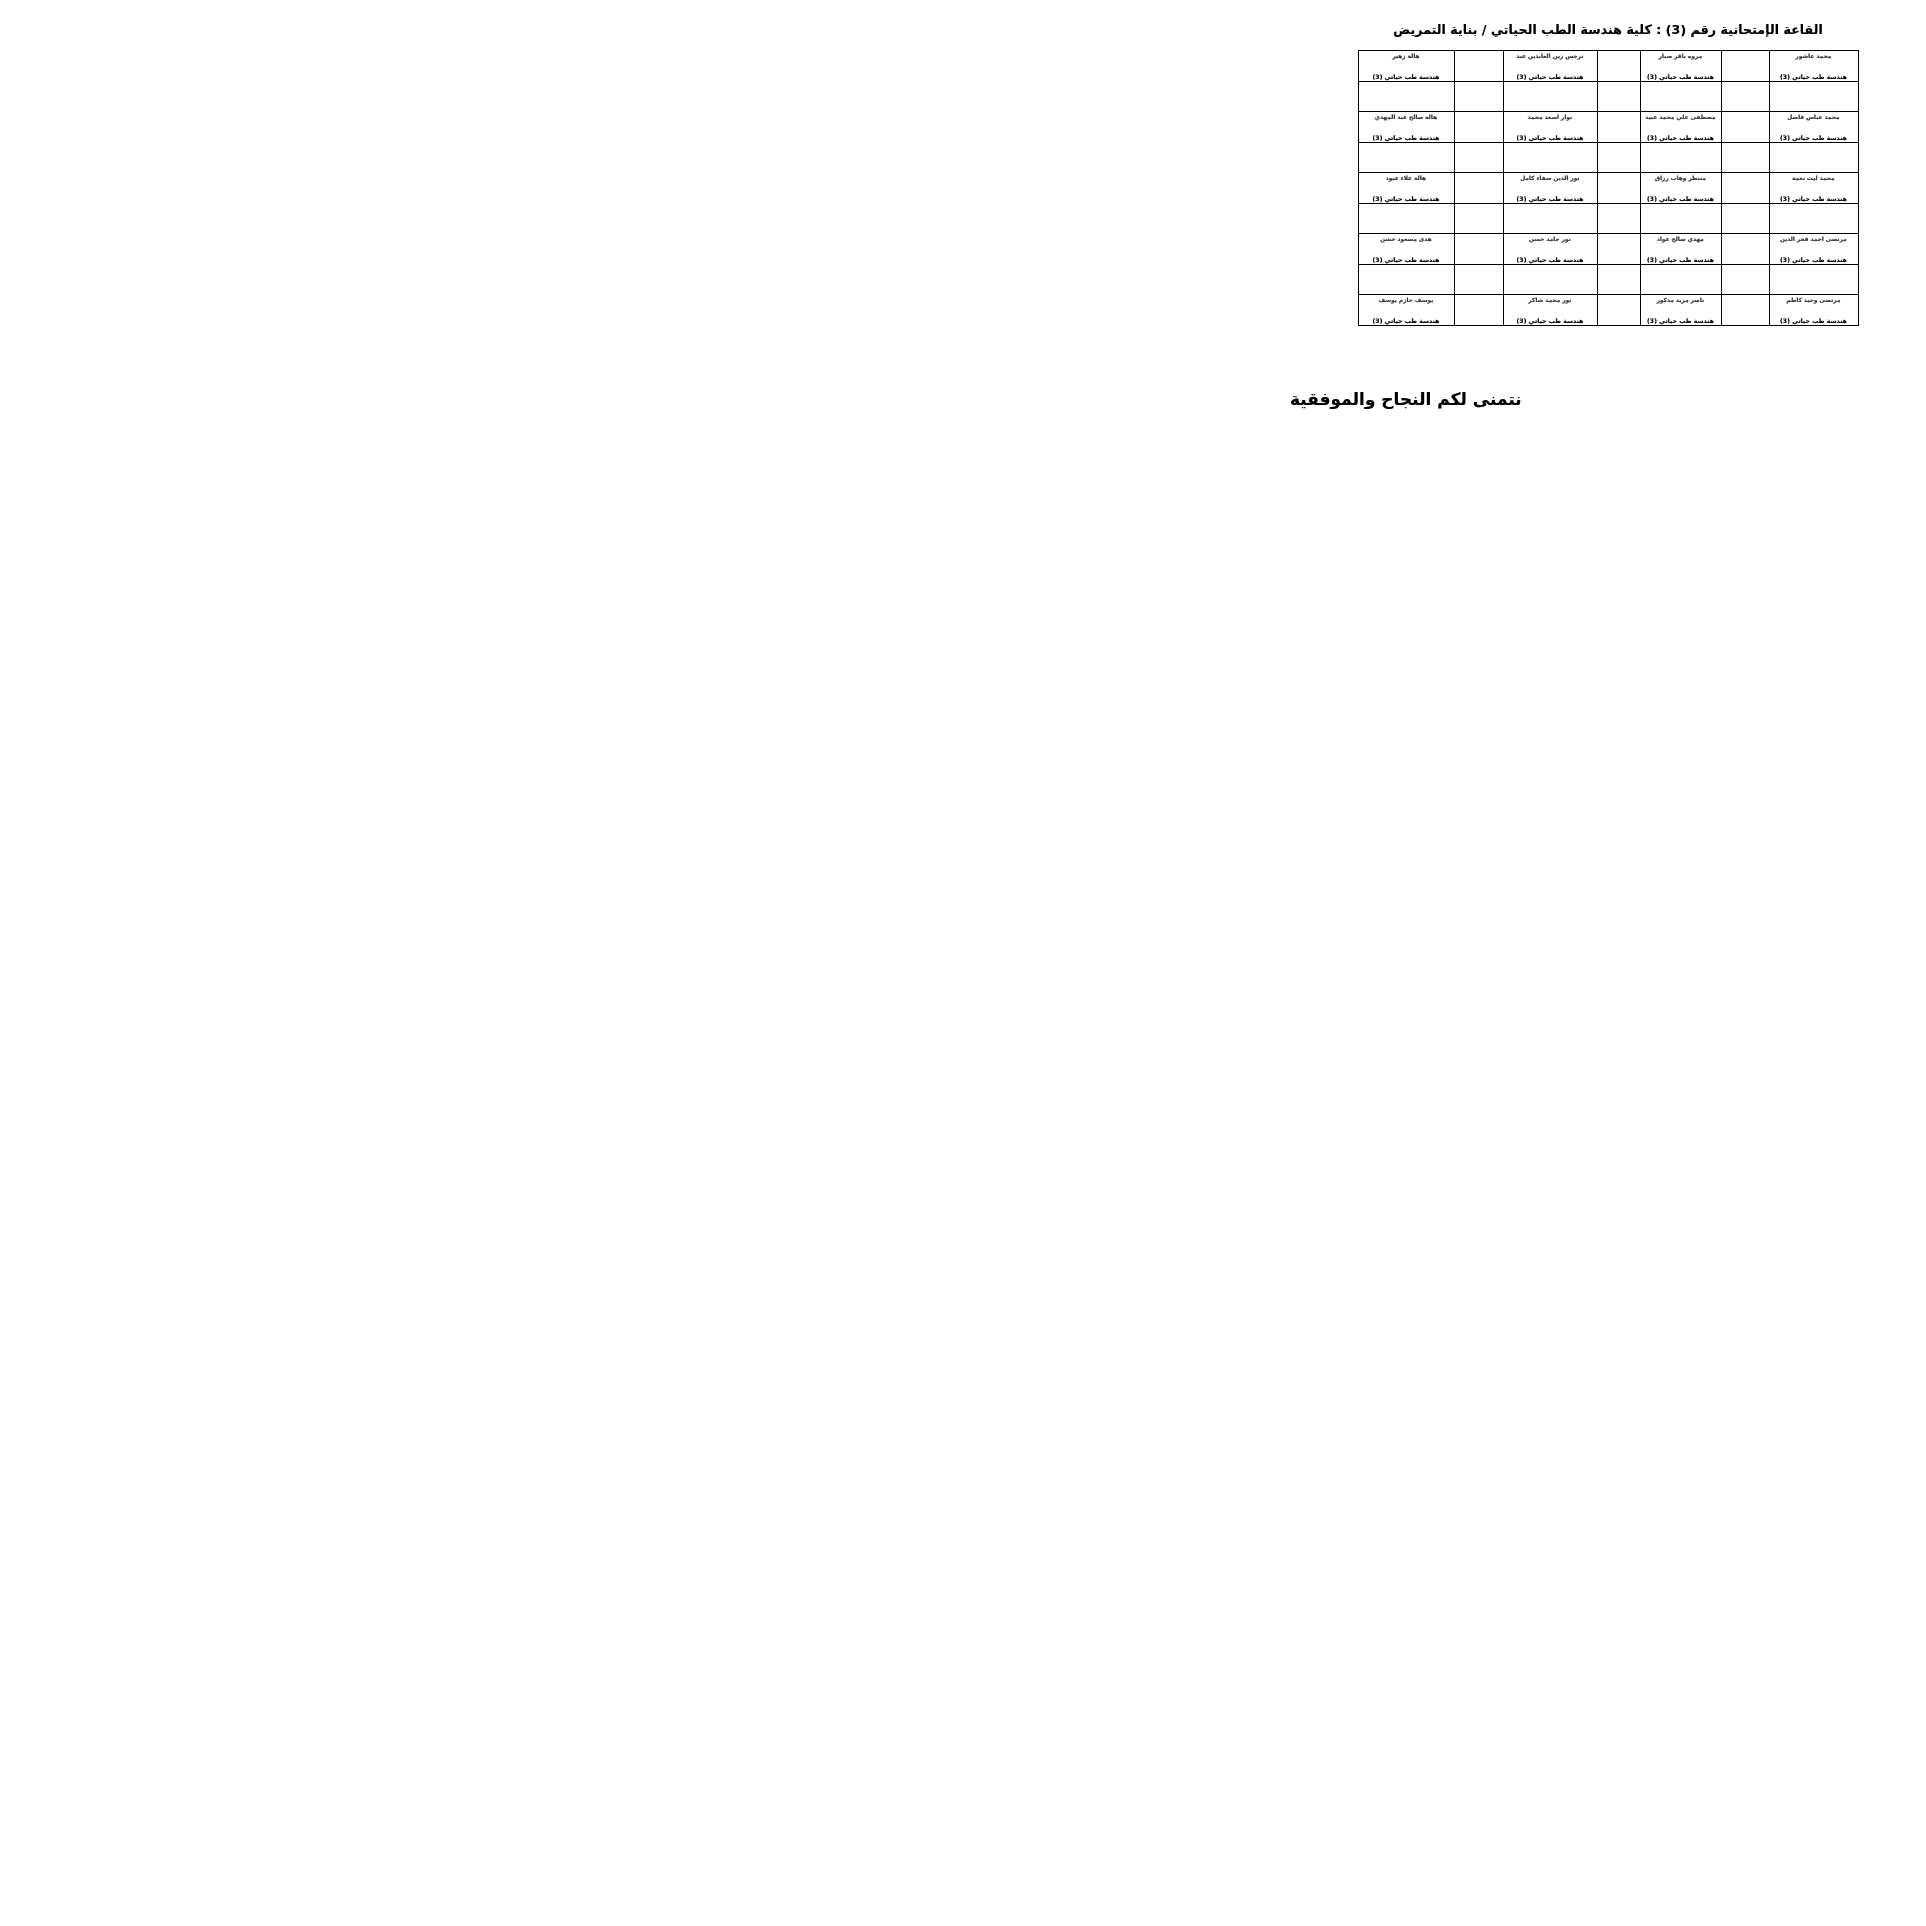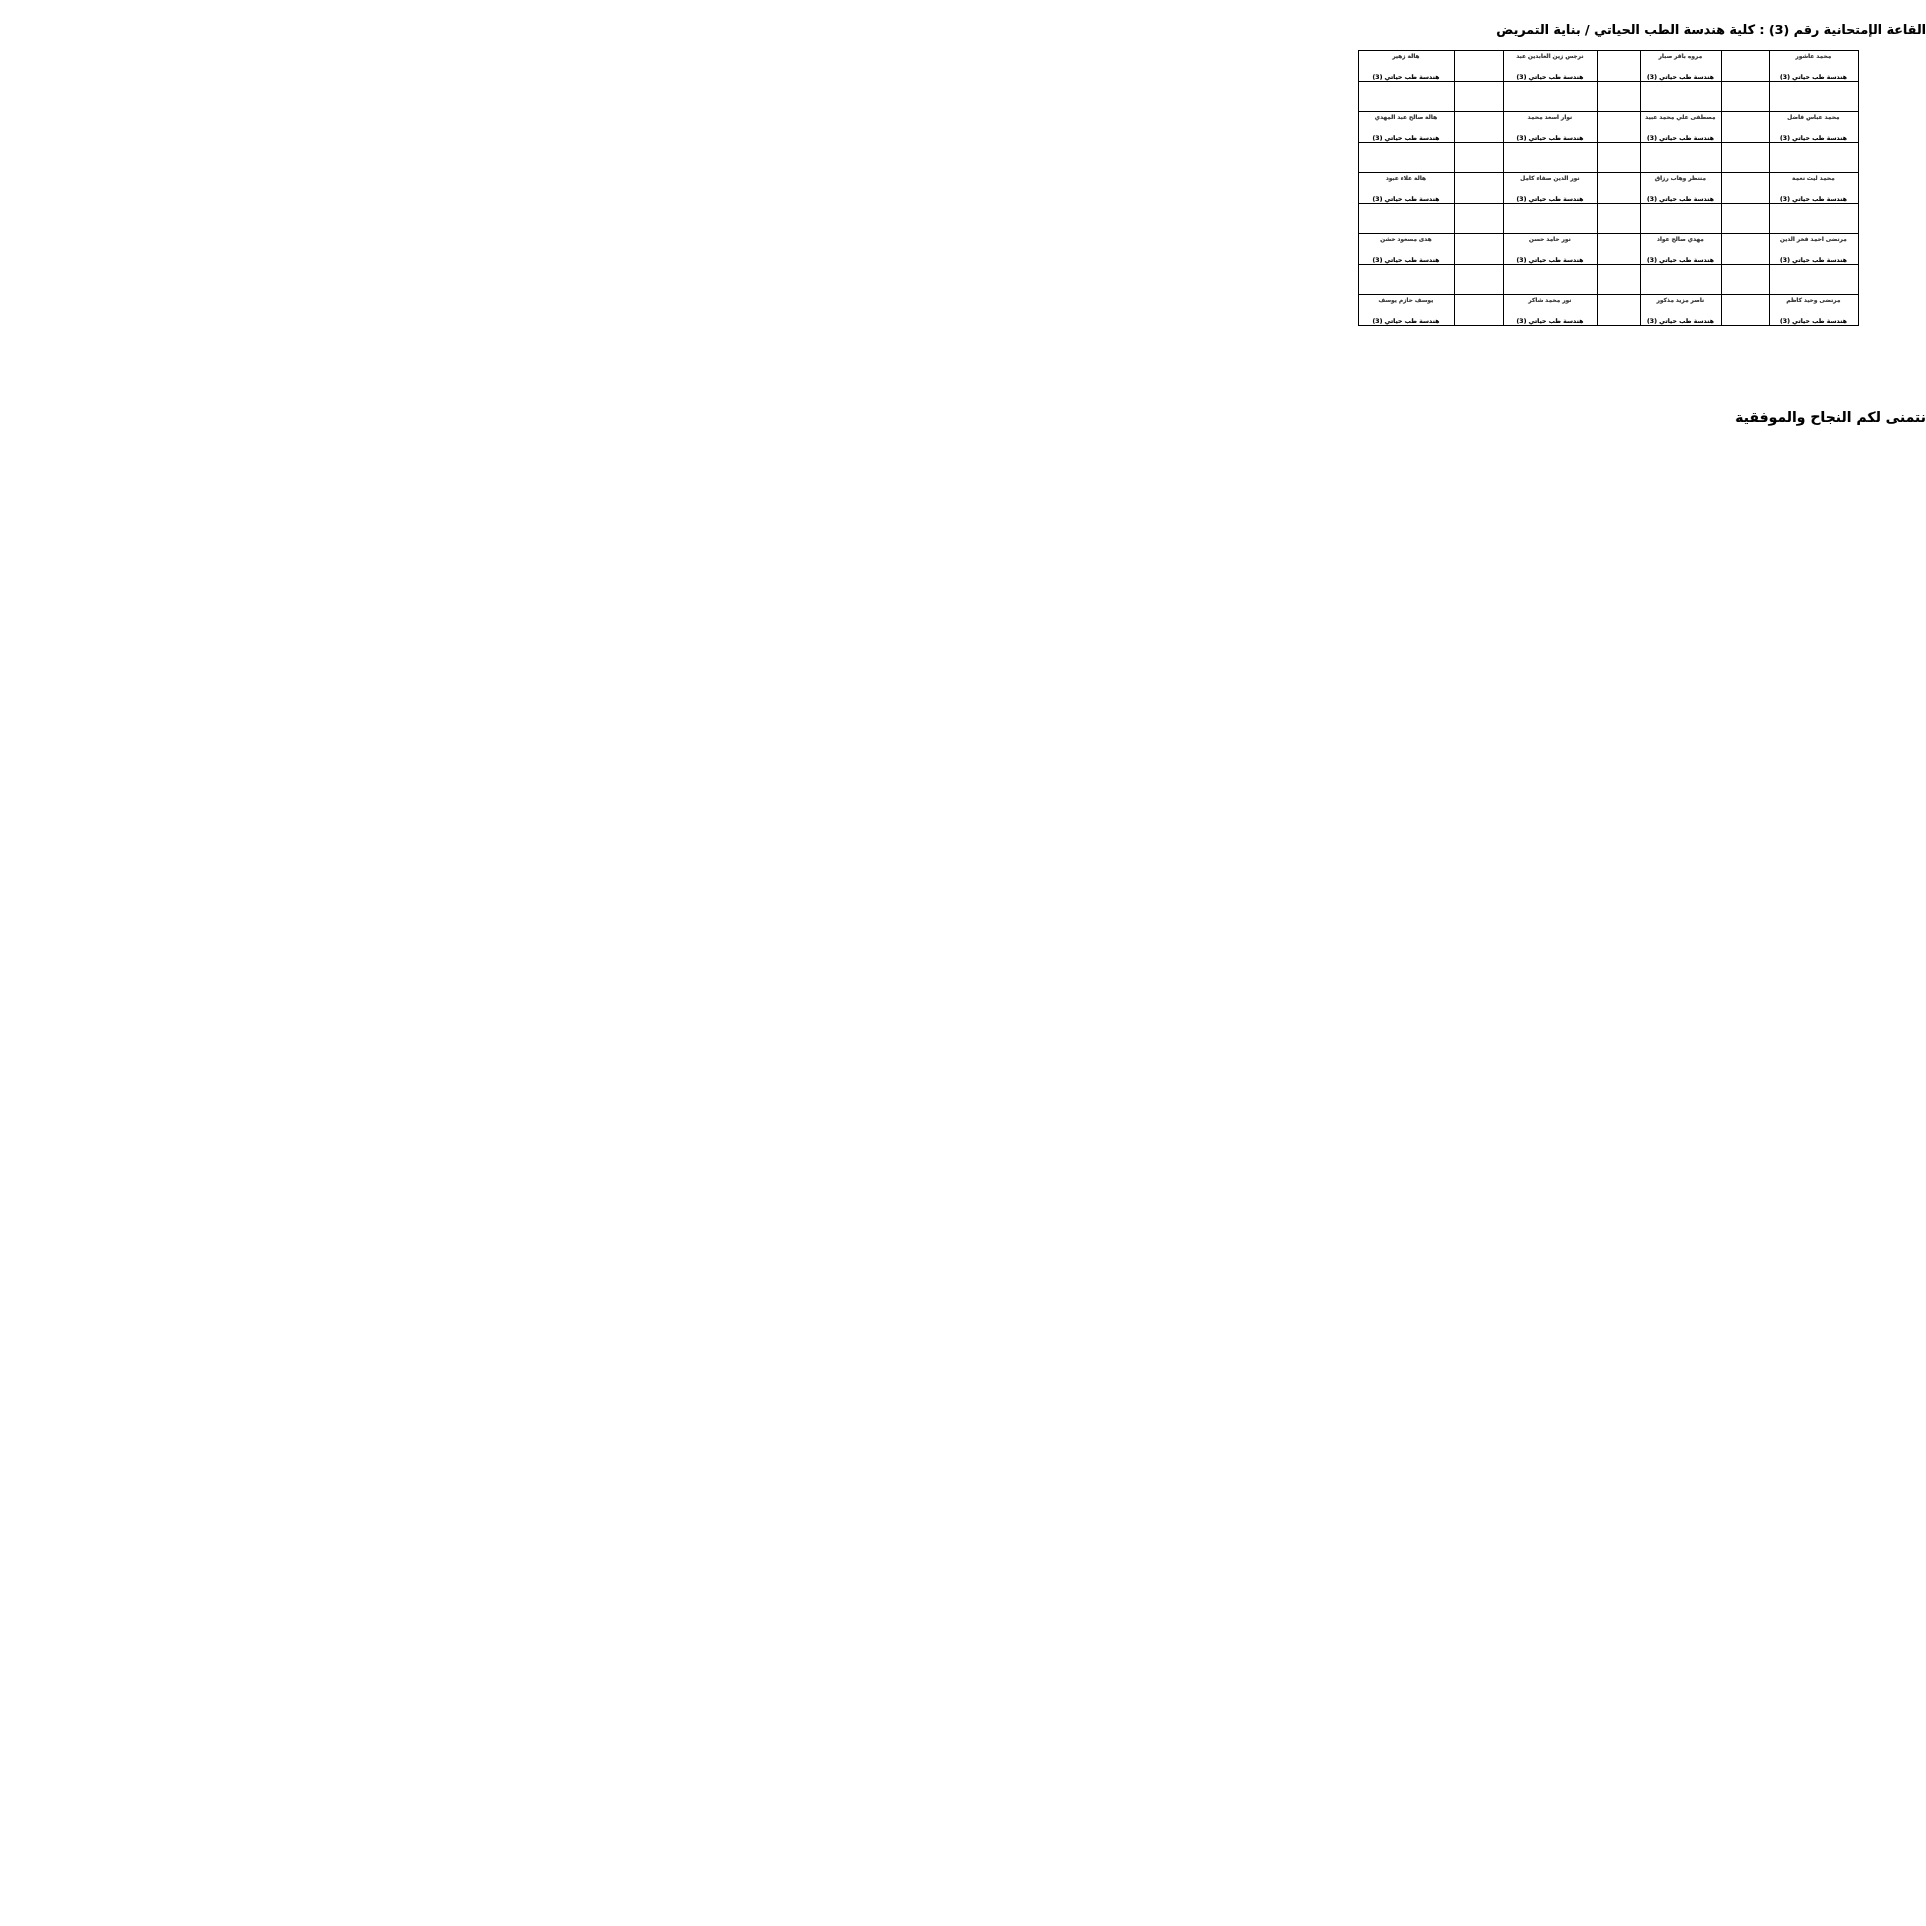--- a/index.html
+++ b/index.html
@@ -12,21 +12,21 @@
     width: 636px;
     height: 491px;
     background: #ffffff;
     font-family: "DejaVu Sans", sans-serif;
     color: #000000;
     overflow: hidden;
   }
   .page-title {
     margin: 0;
     padding-top: 22.3px;
-    text-align: right;
+    text-align: center;
     font-size: 12.7px;
     font-weight: bold;
     color: #000000;
     text-shadow: -0.4px 0.4px 0 rgba(0,0,0,0.35);
     letter-spacing: 0.2px;
   }
   table.seating {
     margin: 13px auto 0 auto;
     border-collapse: collapse;
     table-layout: fixed;
@@ -59,23 +59,23 @@
   }
   .course {
     font-size: 6.2px;
     font-weight: bold;
     color: #000000;
     text-shadow: -0.4px 0.4px 0 rgba(0,0,0,0.35);
     white-space: nowrap;
     text-align: center;
   }
   .page-footer {
-    margin-top: 83px;
-    text-align: right;
-    font-size: 14px;
+    margin-top: 63px;
+    text-align: left;
+    font-size: 17px;
     font-weight: bold;
     color: #000000;
     text-shadow: -0.4px 0.4px 0 rgba(0,0,0,0.35);
   }
 </style>
 </head>
 <body>
 
 <div class="sheet">
 

